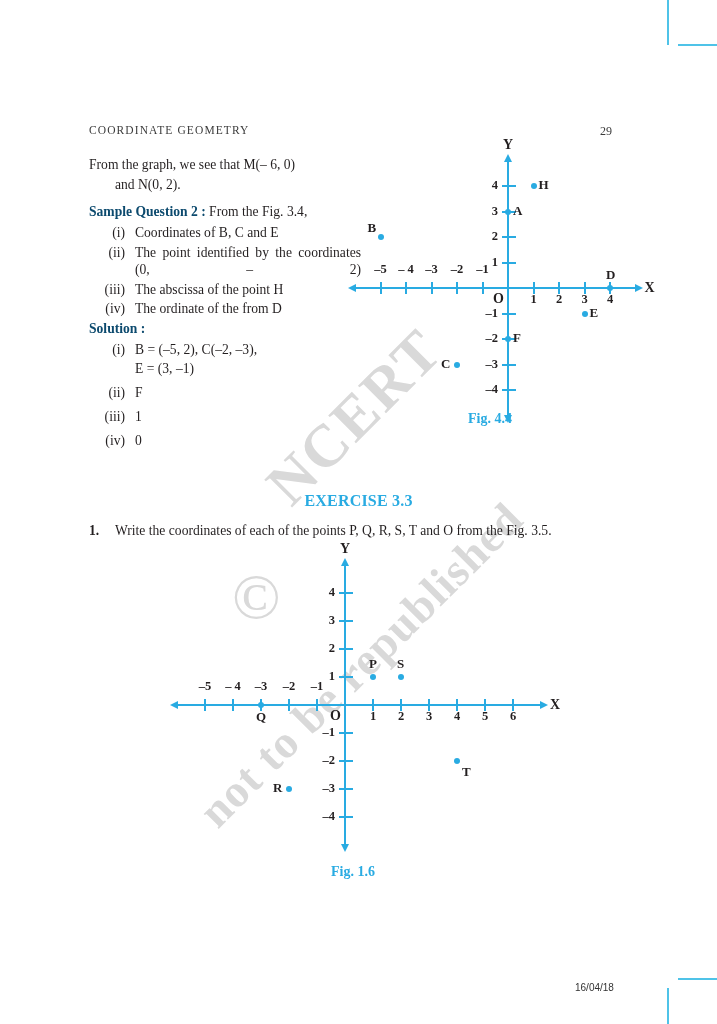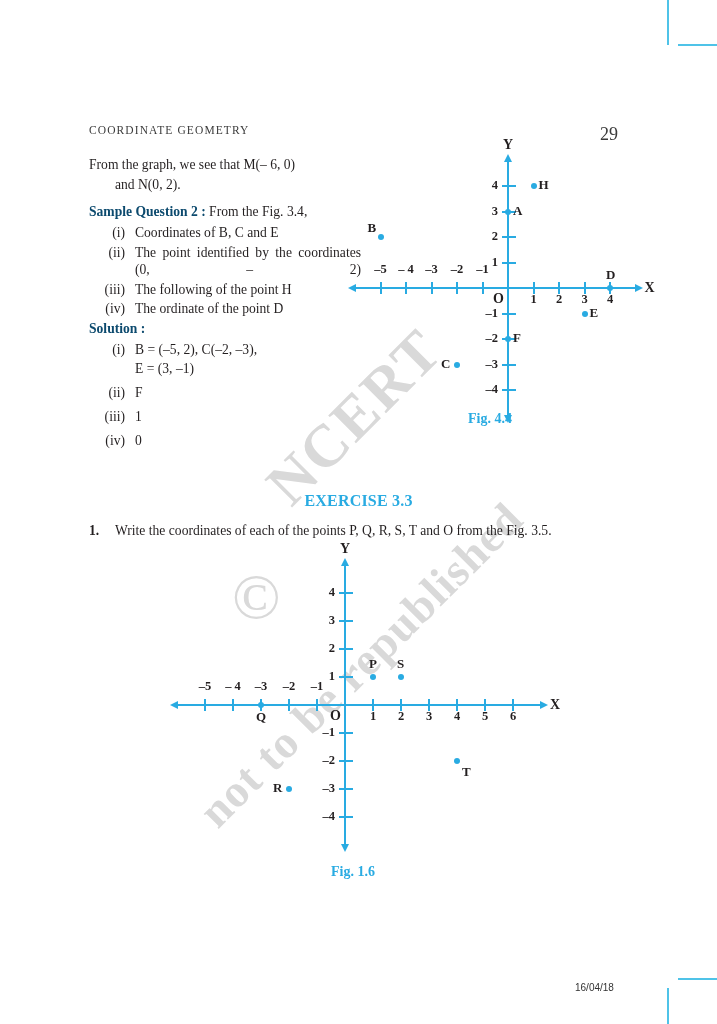--- a/index.html
+++ b/index.html
@@ -64,21 +64,21 @@
     position: absolute;
     left: 89px; top: 124px;
     font-family: "Liberation Serif", serif;
     font-size: 11.5px;
     letter-spacing: 1.1px;
     color: #3b3b3b;
   }
   .folio {
     position: absolute;
     left: 600px; top: 124px;
-    font-size: 18px;
+    font-size: 12px;
     color: #3b3b3b;
   }
 
   .colL {
     position: absolute;
     left: 89px; top: 156px;
     width: 272px;
     font-size: 13.6px;
     line-height: 1.33;
   }
@@ -215,25 +215,25 @@
       <div class="litem">
         <div class="num">(i)</div>
         <div class="txt">Coordinates of B, C and E</div>
       </div>
       <div class="litem">
         <div class="num">(ii)</div>
         <div class="txt just">The point identified by the coordinates (0, – 2)</div>
       </div>
       <div class="litem">
         <div class="num">(iii)</div>
-        <div class="txt">The following of the point H</div>
+        <div class="txt">The abscissa of the point H</div>
       </div>
       <div class="litem">
         <div class="num">(iv)</div>
-        <div class="txt">The ordinate of the point D</div>
+        <div class="txt">The ordinate of the from D</div>
       </div>
     </div>
 
     <div class="solution-wrap">
       <div class="soln-head">Solution :</div>
 
       <div class="listblock">
         <div class="litem">
           <div class="num">(i)</div>
           <div class="txt">B = (–5, 2), C(–2, –3),</div>

